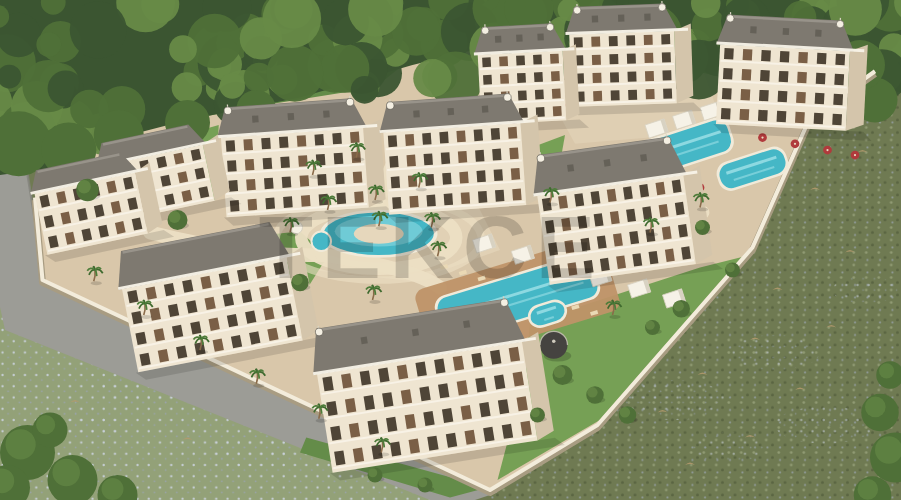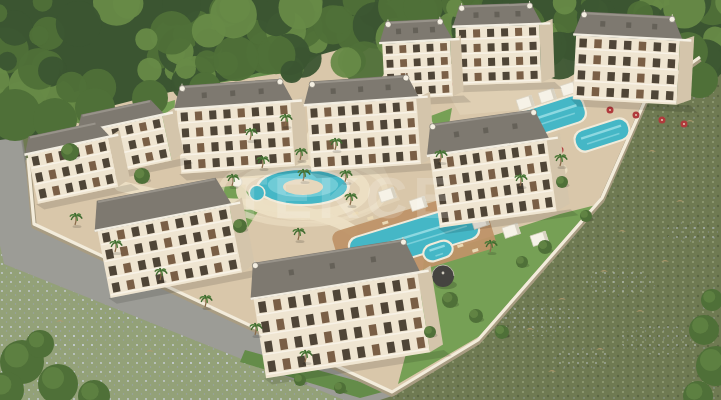--- a/index.html
+++ b/index.html
@@ -8,22 +8,22 @@
     font-family:"Liberation Sans",sans-serif;
     background:var(--meadowR,#6f7a52);
   }
   .stage svg{position:absolute;left:0;top:0;display:block;}
   .watermark{
     position:absolute;left:165px;top:148px;width:360px;height:100px;
     display:flex;align-items:center;justify-content:center;
     pointer-events:none;
   }
   .watermark span{
-    font-weight:bold;font-size:58px;line-height:1;
-    letter-spacing:0.10em;color:#ffffff;opacity:0.17;
+    font-weight:bold;font-size:71px;line-height:1;
+    letter-spacing:0.10em;color:#000000;opacity:0.17;
     white-space:nowrap;
   }
 </style>
 </head>
 <body>
 
 <div class="stage">
   <svg width="721" height="400" viewBox="0 0 721 400">
     <defs>
       <pattern id="pat-flowers" width="9" height="9" patternUnits="userSpaceOnUse">

